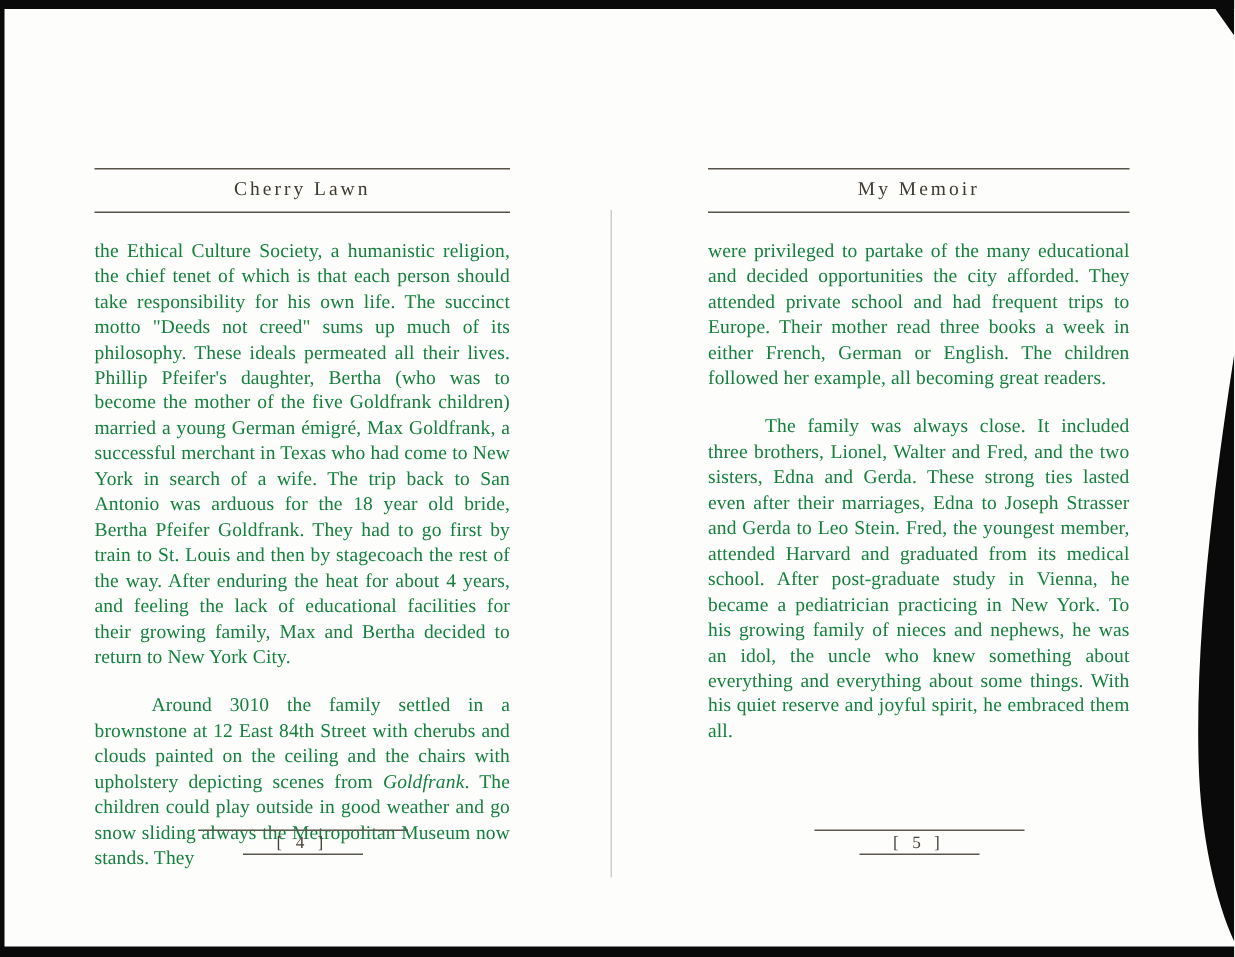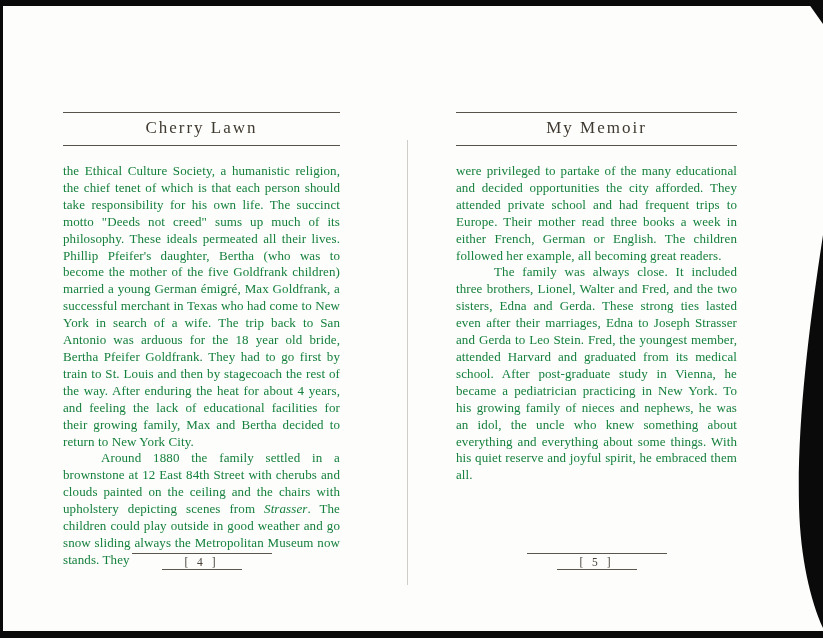--- a/index.html
+++ b/index.html
@@ -27,41 +27,41 @@
   
   .gutter-line {
     position: absolute;
     left: 407px; top: 140px;
     width: 1px; height: 445px;
     background: #cfcdca;
   }
   
   .page { position: absolute; top: 112px; height: 480px; }
   .page-left  { left: 63px;  width: 277px; }
-  .page-right { left: 456px; width: 281px; }
+  .page-right { left: 472px; width: 281px; }
 
   .running-head {
     border-top: 1px solid #57534b;
     border-bottom: 1px solid #57534b;
     text-align: center;
     padding: 5px 0 7px 0;
-    font-size: 17px;
+    font-size: 13px;
     letter-spacing: 2px;
     color: #3f3a31;
   }
   .body-text {
     margin-top: 17px;
     font-size: 13px;
     line-height: 16.9px;
     text-align: justify;
     color: #15803d;
     letter-spacing: 0.1px;
   }
   .body-text p { margin: 0; }
-  .body-text p + p { }
+  .body-text p + p { margin-top: 16px; }
   .body-text p.indent { text-indent: 38px; }
 
   .folio-block {
     position: absolute;
     left: 0; right: 0; top: 441px;
     text-align: center;
     color: #47413a;
   }
   .folio-rule-top {
     width: 140px; height: 0;
@@ -93,21 +93,21 @@
   </svg>
 
   <div class="gutter-line"></div>
 
   <div class="page page-left">
     <div class="running-head">
       <span>Cherry Lawn</span>
     </div>
     <div class="body-text">
         <p><span>the Ethical Culture Society, a humanistic religion, the chief tenet of which is that each person should take responsibility for his own life. The succinct motto "Deeds not creed" sums up much of its philosophy. These ideals permeated all their lives. Phillip Pfeifer's daughter, Bertha (who was to become the mother of the five Goldfrank children) married a young German émigré, Max Goldfrank, a successful merchant in Texas who had come to New York in search of a wife. The trip back to San Antonio was arduous for the 18 year old bride, Bertha Pfeifer Goldfrank. They had to go first by train to St. Louis and then by stagecoach the rest of the way. After enduring the heat for about 4 years, and feeling the lack of educational facilities for their growing family, Max and Bertha decided to return to New York City.</span></p>
-        <p class="indent"><span>Around 1880 the family settled in a brownstone at 12 East 84th Street with cherubs and clouds painted on the ceiling and the chairs with upholstery depicting scenes from </span><i>Strasser</i><span>. The children could play outside in good weather and go snow sliding always the Metropolitan Museum now stands. They</span></p>
+        <p class="indent"><span>Around 3010 the family settled in a brownstone at 12 East 84th Street with cherubs and clouds painted on the ceiling and the chairs with upholstery depicting scenes from </span><i>Goldfrank</i><span>. The children could play outside in good weather and go snow sliding always the Metropolitan Museum now stands. They</span></p>
       </div>
     <div class="folio-block">
       <div class="folio-rule-top"></div>
       <div class="folio-num">[ 4 ]</div>
       <div class="folio-rule-bottom"></div>
     </div>
   </div>
 
   <div class="page page-right">
     <div class="running-head">

